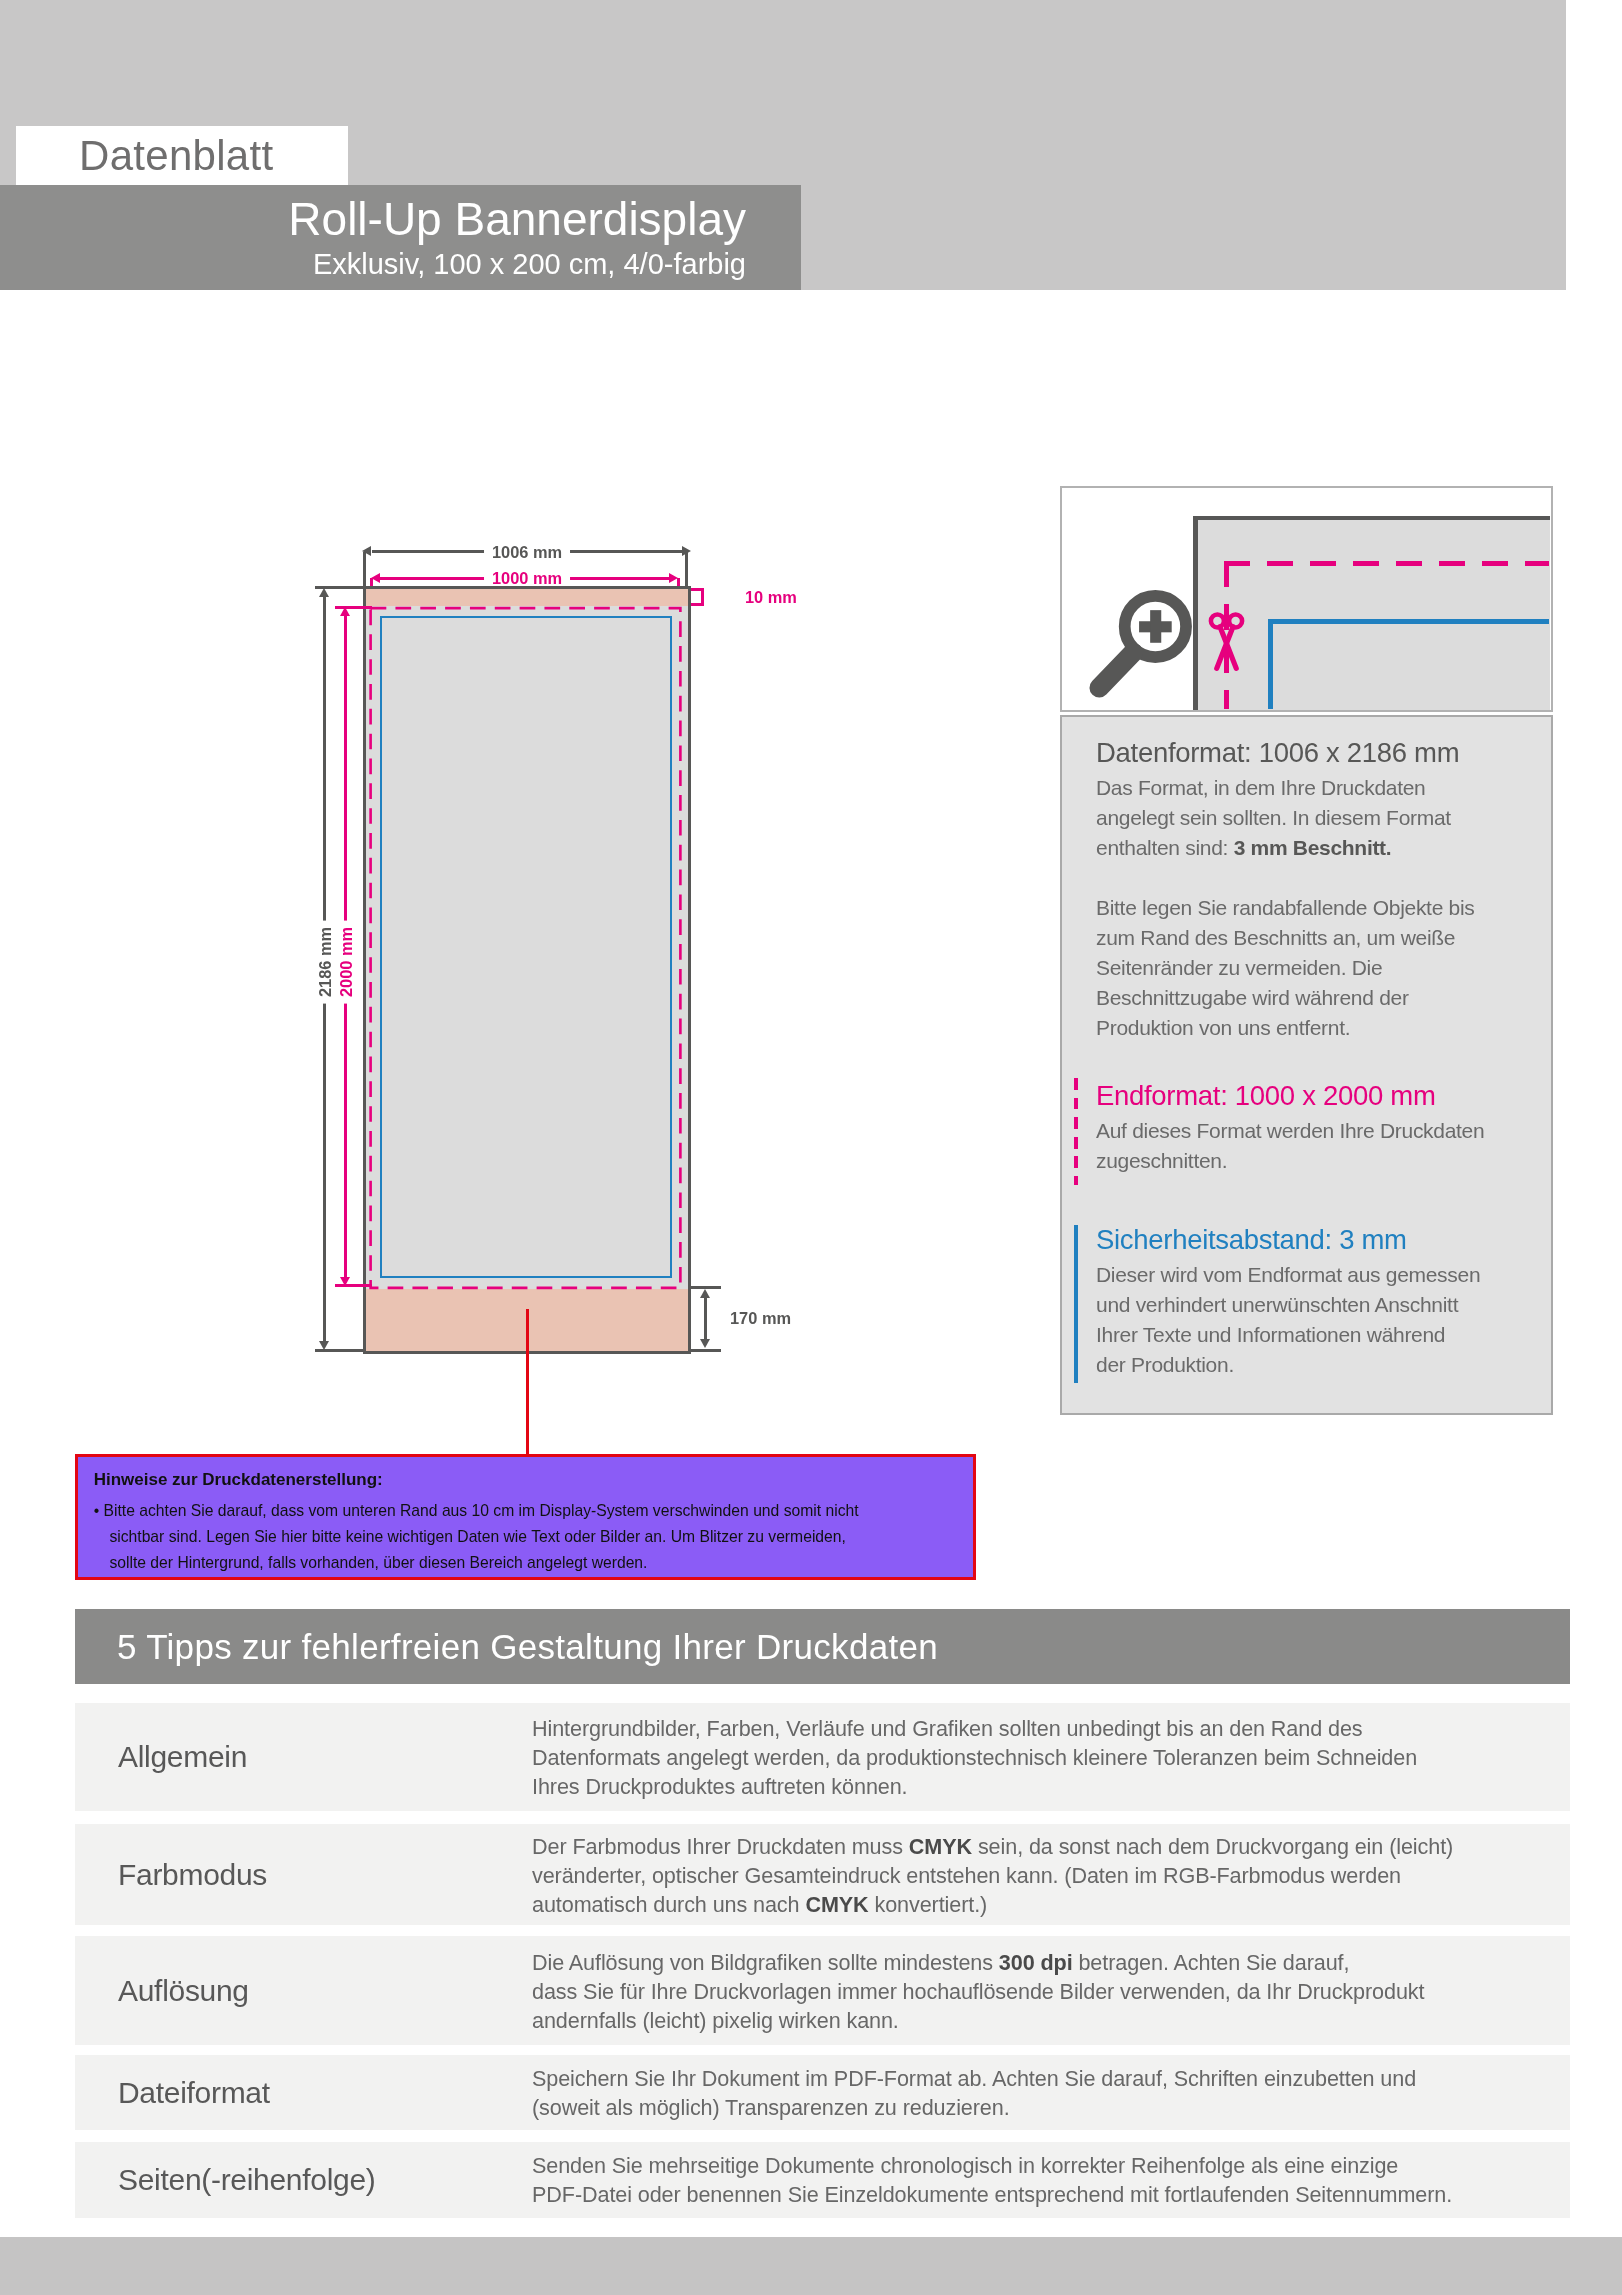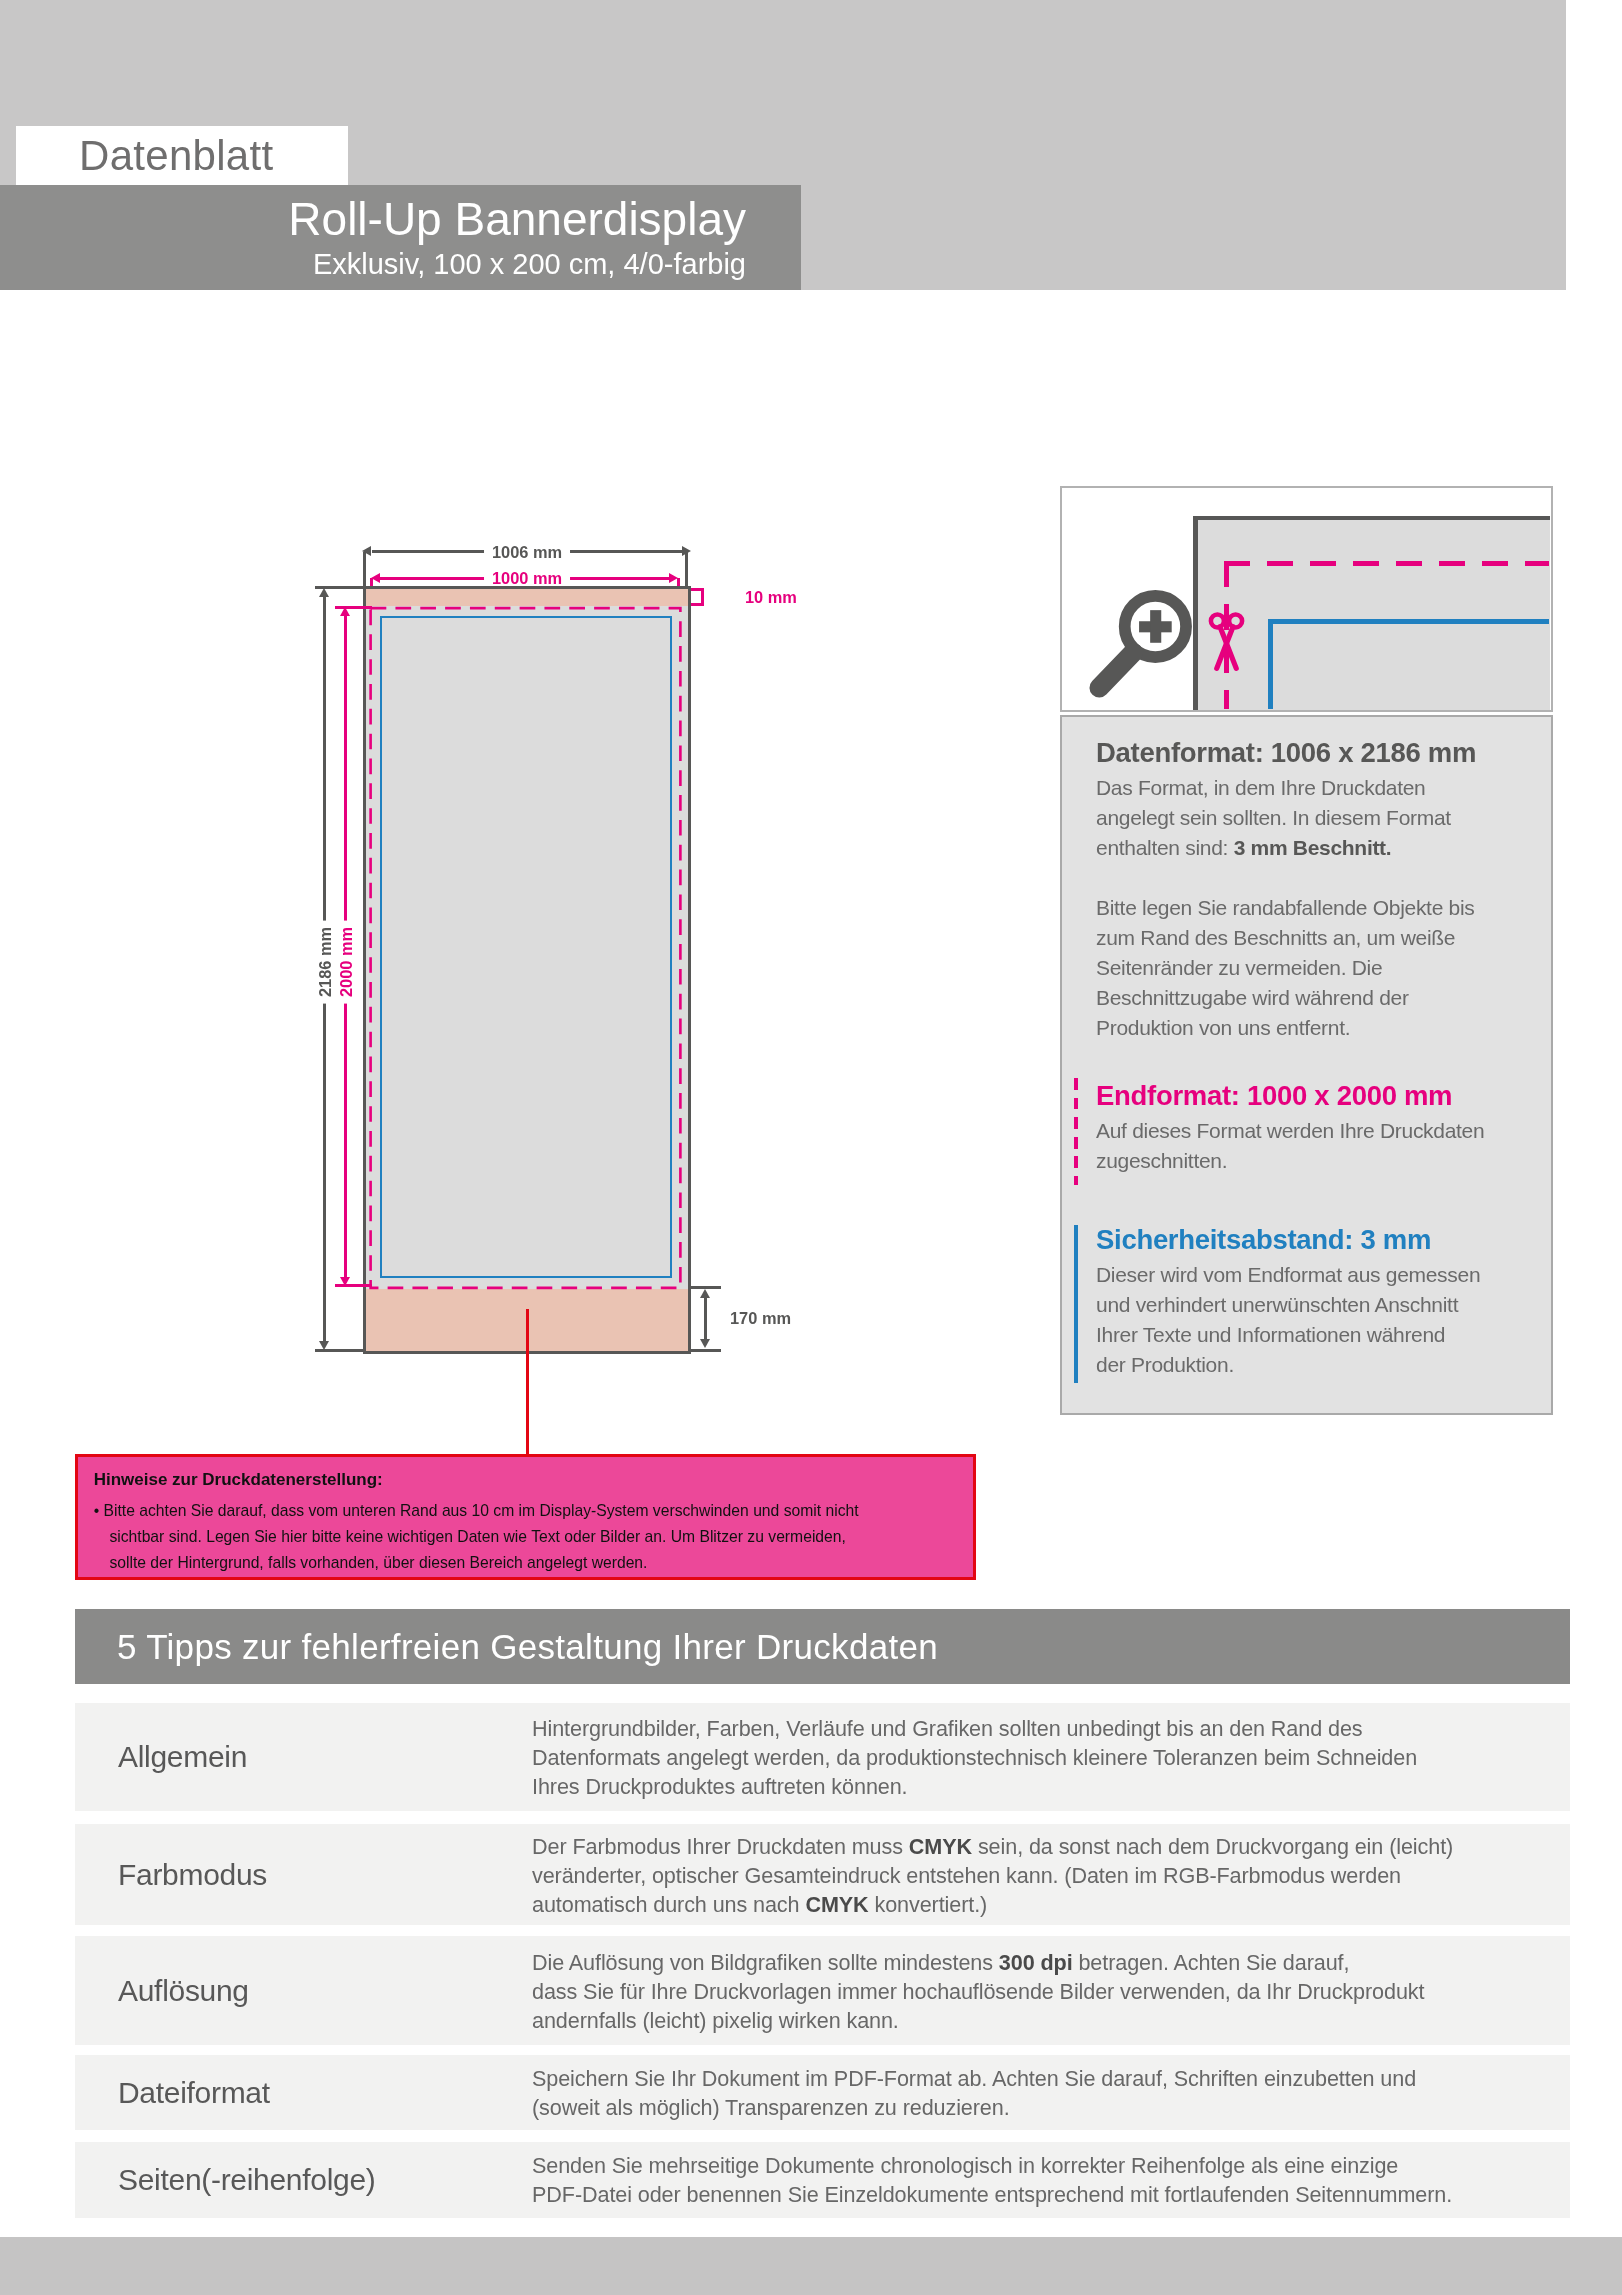--- a/index.html
+++ b/index.html
@@ -45,31 +45,31 @@
   .dim-label.rot { transform:translate(-50%,-50%) rotate(-90deg); padding:1.3px 6.5px; }
 
   .banner-rect { position:absolute; left:363px; top:586px; width:328px; height:768px;
                  border:3.3px solid var(--line-gray,#575756); background:var(--diagram-fill,#dcdcdc); }
   .bleed-top    { position:absolute; left:0; top:0; width:100%; height:17px; background:var(--salmon,#eac3b3); }
   .hidden-bottom{ position:absolute; left:0; bottom:0; width:100%; height:62px; background:var(--salmon,#eac3b3); }
   .safety-rect { position:absolute; left:380px; top:616px; width:292px; height:662px; border:2.6px solid var(--blue,#2080c0); }
 
   
   .notes-box { position:absolute; left:75px; top:1454px; width:901px; height:126px;
-               border:3.9px solid var(--red,#e30613); background:#ec4899; padding:13px 15.7px; }
+               border:3.9px solid var(--red,#e30613); background:#8b5cf6; padding:13px 15.7px; }
   .notes-box .n-title { font-size:17px; font-weight:700; color:#111; margin-bottom:7.9px; }
   .notes-box .n-body  { font-size:15.7px; line-height:26px; color:#111; padding-left:15.7px; text-indent:-15.7px; }
 
   
   .detail-box { position:absolute; left:1060px; top:486px; width:493px; height:226px;
                 border:2.6px solid var(--box-border,#b2b2b2); background:#fff; overflow:hidden; }
   .info-panel { position:absolute; left:1060px; top:715px; width:493px; height:700px;
                 border:2px solid var(--panel-border,#a9a9a9); background:var(--panel-bg,#e2e2e2);
                 padding:19.6px 15.7px 0 34px; }
-  .sec-heading { font-size:27.5px; font-weight:700; line-height:31px; margin-bottom:5.2px; color:var(--line-gray,#575756); letter-spacing:-0.3px; }
+  .sec-heading { font-size:27.5px; font-weight:400; line-height:31px; margin-bottom:5.2px; color:var(--line-gray,#575756); letter-spacing:-0.3px; }
   .sec-heading.m { color:var(--magenta,#e6007e); }
   .sec-heading.b { color:var(--blue,#2080c0); }
   .sec-body { font-size:21px; line-height:30px; color:#6a6a6a; letter-spacing:-0.3px; }
   .sec-body b { color:#575756; }
   .sec2 { margin-top:37px; } .sec3 { margin-top:48px; }
   .accent-dashed { position:absolute; left:12.4px; width:3.3px; top:361px; height:107px;
                    background:repeating-linear-gradient(180deg, var(--magenta,#e6007e) 0 11.8px, transparent 11.8px 19.6px); }
   .accent-blue { position:absolute; left:12.4px; width:3.3px; top:508px; height:158px; background:var(--blue,#2080c0); }
 
   

